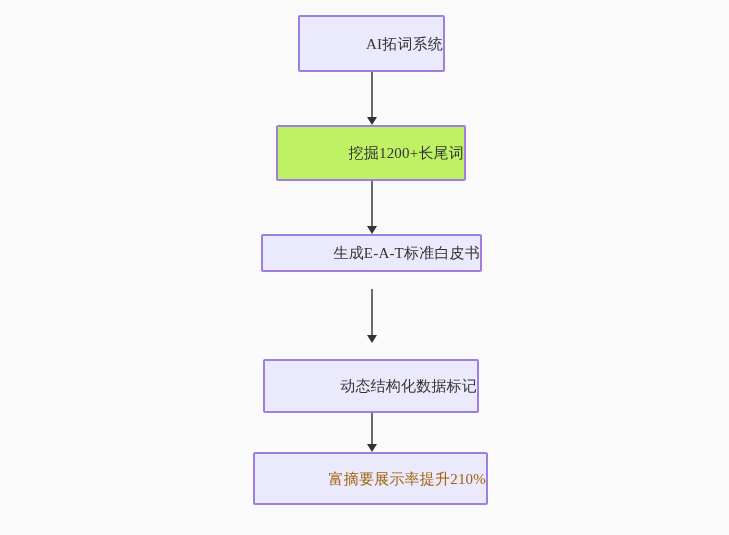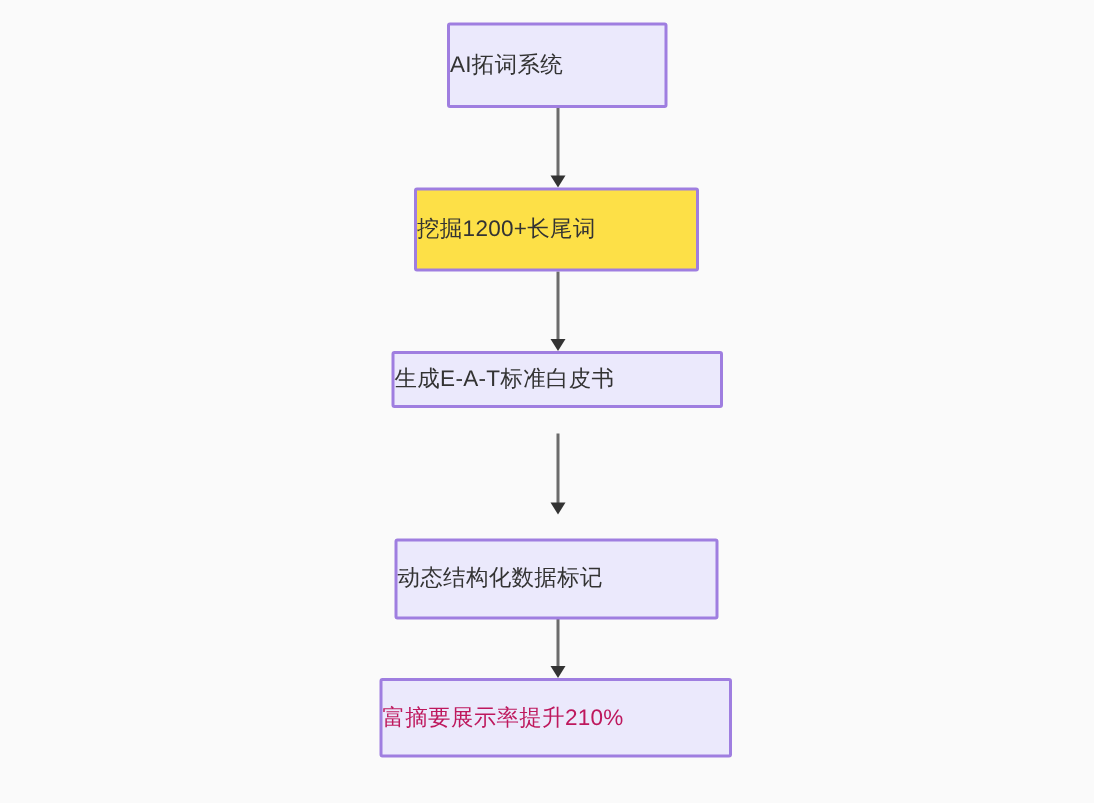--- a/index.html
+++ b/index.html
@@ -20,21 +20,22 @@
     background: #fafafa;
   }
   .node {
     position: absolute;
     box-sizing: border-box;
     background: #ebe9fc;
     border: 2px solid #9f7ee0;
     border-radius: 2px;
     display: flex;
     align-items: center;
-    justify-content: flex-start;
+    justify-content: flex-end;
+    font-family: Liberation Serif, serif;
   }
   .node-label {
     font-size: 15px;
     line-height: 1.2;
     color: #333333;
     letter-spacing: 0.2px;
     white-space: nowrap;
     text-align: center;
   }
   .edge {
@@ -75,26 +76,26 @@
     <div class="edge-head" style="top: 46px; border-top-color: rgb(51, 51, 51);"></div>
   </div>
   <div class="edge" id="edge-3" style="left: 371px; top: 397px; width: 2px; height: 55px;">
     <div class="edge-line" style="height: 48px; background: rgb(107, 107, 107);"></div>
     <div class="edge-head" style="top: 47px; border-top-color: rgb(51, 51, 51);"></div>
   </div>
 
   <div class="node" id="node-0" style="left: 298px; top: 15px; width: 147px; height: 57px; background: rgb(235, 233, 252); border-color: rgb(159, 126, 224);">
     <span class="node-label" style="color: rgb(51, 51, 51);">AI拓词系统</span>
   </div>
-  <div class="node" id="node-1" style="left: 276px; top: 125px; width: 190px; height: 56px; background: #fde047; border-color: rgb(159, 126, 224);">
+  <div class="node" id="node-1" style="left: 276px; top: 125px; width: 190px; height: 56px; background: #bef264; border-color: rgb(159, 126, 224);">
     <span class="node-label" style="color: rgb(51, 51, 51);">挖掘1200+长尾词</span>
   </div>
   <div class="node" id="node-2" style="left: 261px; top: 234px; width: 221px; height: 38px; background: rgb(235, 233, 252); border-color: rgb(159, 126, 224);">
     <span class="node-label" style="color: rgb(51, 51, 51);">生成E-A-T标准白皮书</span>
   </div>
   <div class="node" id="node-3" style="left: 263px; top: 359px; width: 216px; height: 54px; background: rgb(235, 233, 252); border-color: rgb(159, 126, 224);">
     <span class="node-label" style="color: rgb(51, 51, 51);">动态结构化数据标记</span>
   </div>
   <div class="node" id="node-4" style="left: 253px; top: 452px; width: 235px; height: 53px; background: rgb(235, 233, 252); border-color: rgb(159, 126, 224);">
-    <span class="node-label" style="color: #be185d;">富摘要展示率提升210%</span>
+    <span class="node-label" style="color: #a16207;">富摘要展示率提升210%</span>
   </div>
 
 </div>
 
 </body></html>

